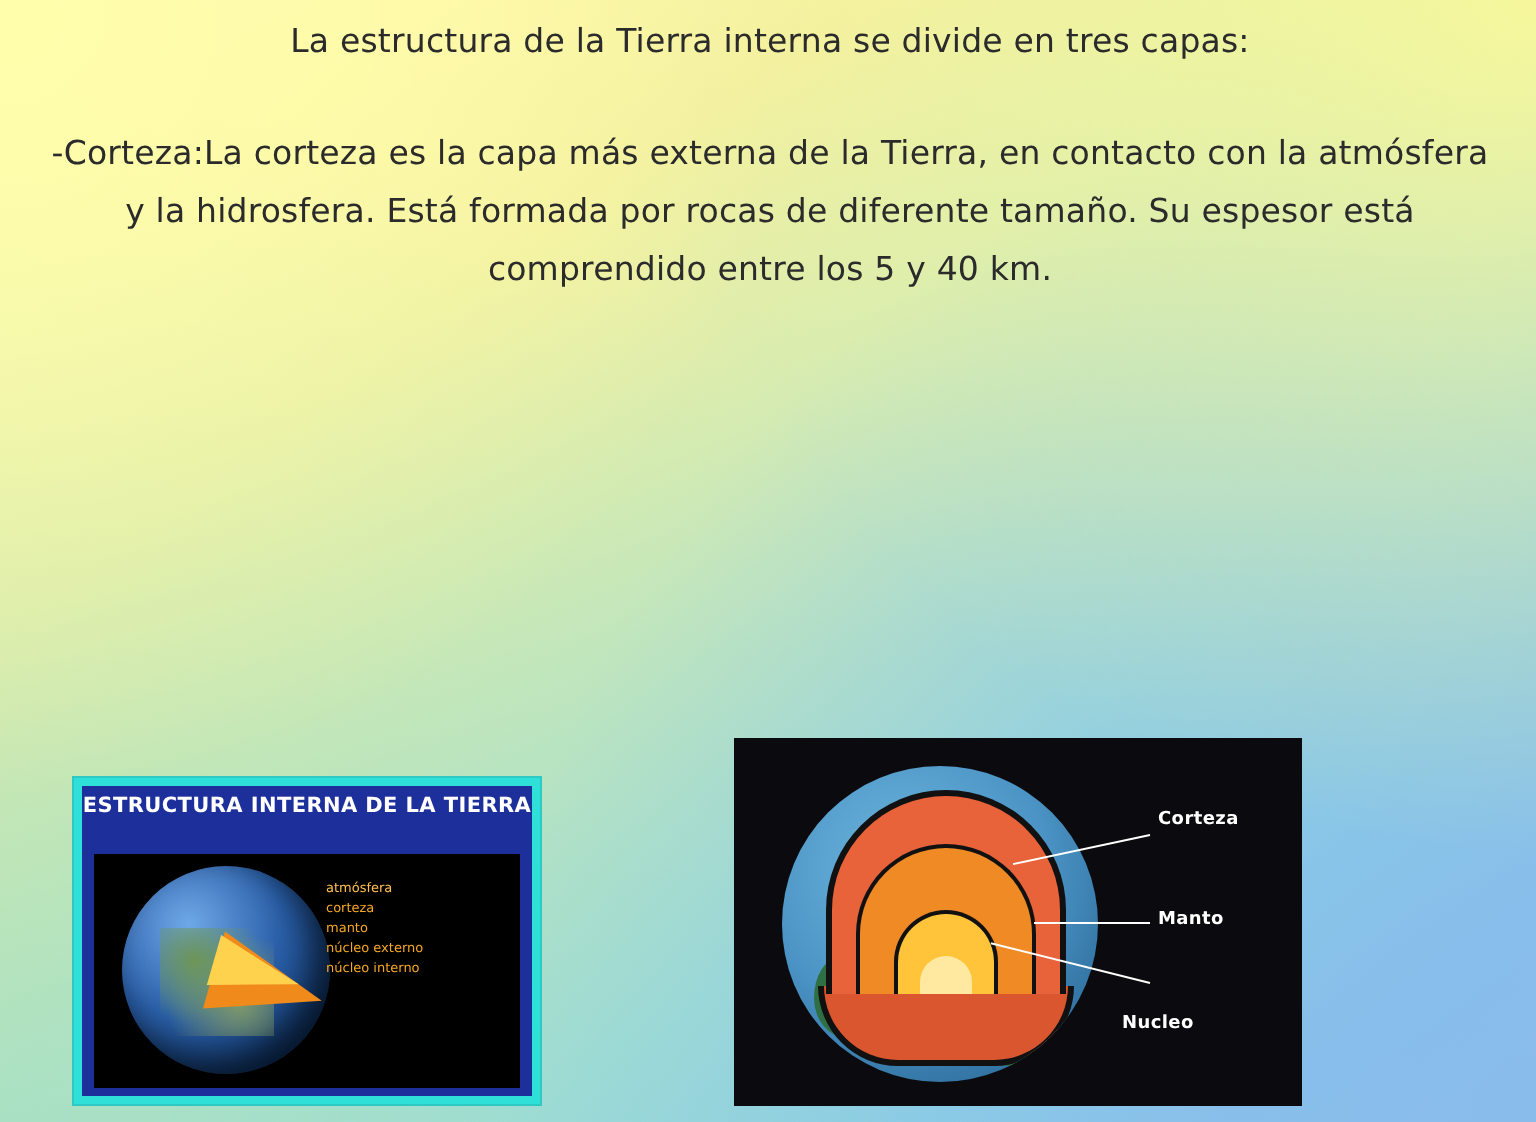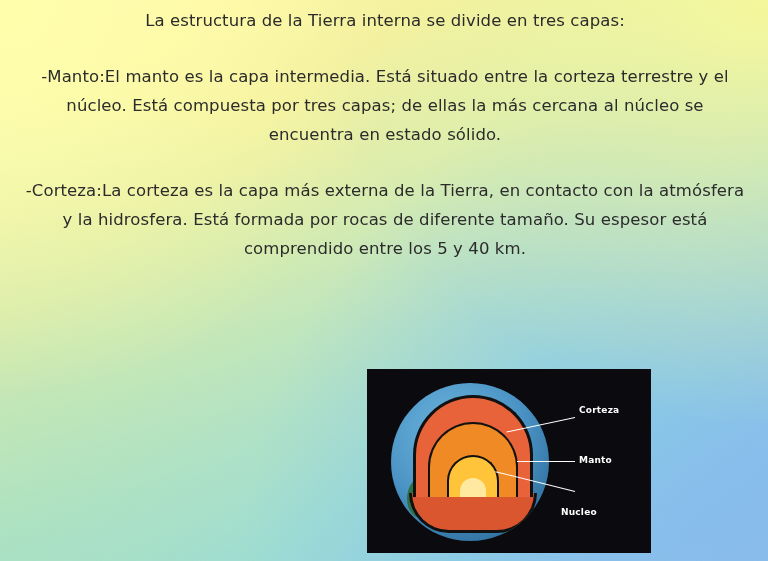--- a/index.html
+++ b/index.html
@@ -265,24 +265,40 @@
   .leader.l-manto   { left: 150px; top: 92px; width: 58px; }
   .leader.l-nucleo  { left: 126px; top: 122px; width: 82px; transform: rotate(14deg); transform-origin: right center; }
 </style>
 </head>
 <body>
 
 <div class="slide">
 
   <div class="text-body">
     <p class="para">La estructura de la Tierra interna se divide en tres capas:</p>
-    <p class="para">-Manto:El manto es la capa intermedia. Está situado entre la corteza terrestre y el núcleo. Está compuesta por tres capas; de ellas la más cercana al núcleo se encuentra en estado sólido.</p>
     <p class="para">-Corteza:La corteza es la capa más externa de la Tierra, en contacto con la atmósfera y la hidrosfera. Está formada por rocas de diferente tamaño.  Su espesor está comprendido entre los 5 y 40 km.</p>
   </div>
 
+  <div class="fig-left">
+    <div class="fig-left-inner">
+      <div class="fig-left-title">ESTRUCTURA INTERNA DE LA TIERRA</div>
+      <div class="fig-left-photo">
+        <div class="earth-photo"></div>
+        <div class="wedge"></div>
+        <div class="wedge2"></div>
+        <div class="fig-left-labels">
+          <div class="l1">atmósfera</div>
+          <div>corteza</div>
+          <div>manto</div>
+          <div>núcleo externo</div>
+          <div>núcleo interno</div>
+        </div>
+      </div>
+    </div>
+  </div>
 
   <div class="fig-right">
     <div class="globe">
       <div class="continent c1"></div>
       <div class="continent c2"></div>
       <div class="continent c3"></div>
       <div class="cut-floor"></div>
       <div class="cut">
         <div class="cut-inner-1">
           <div class="cut-inner-2">

